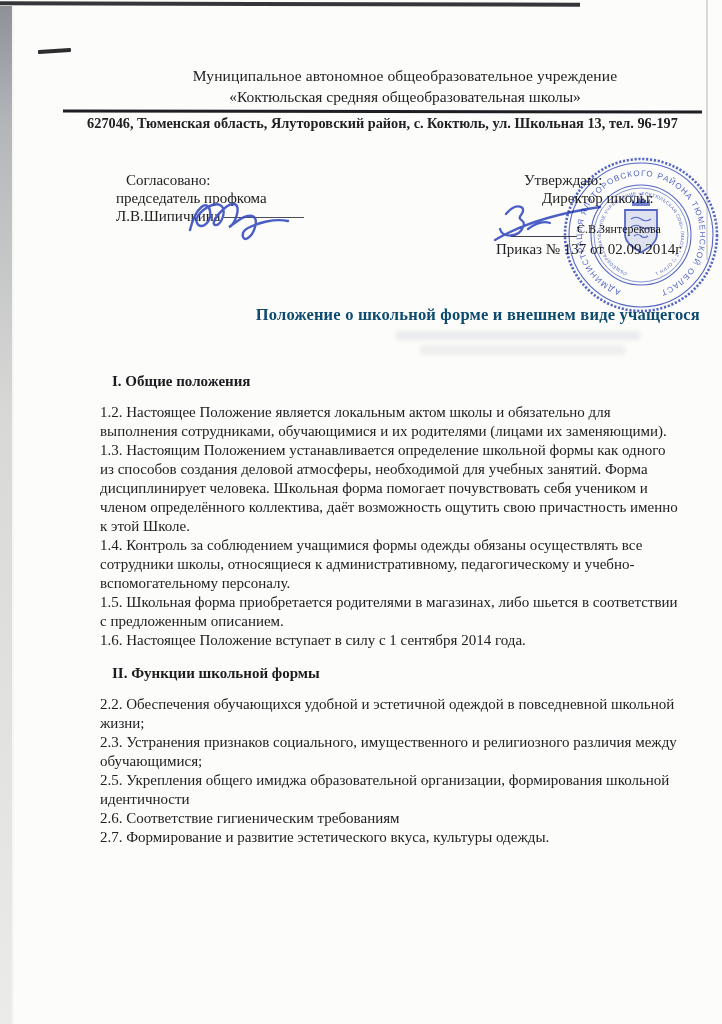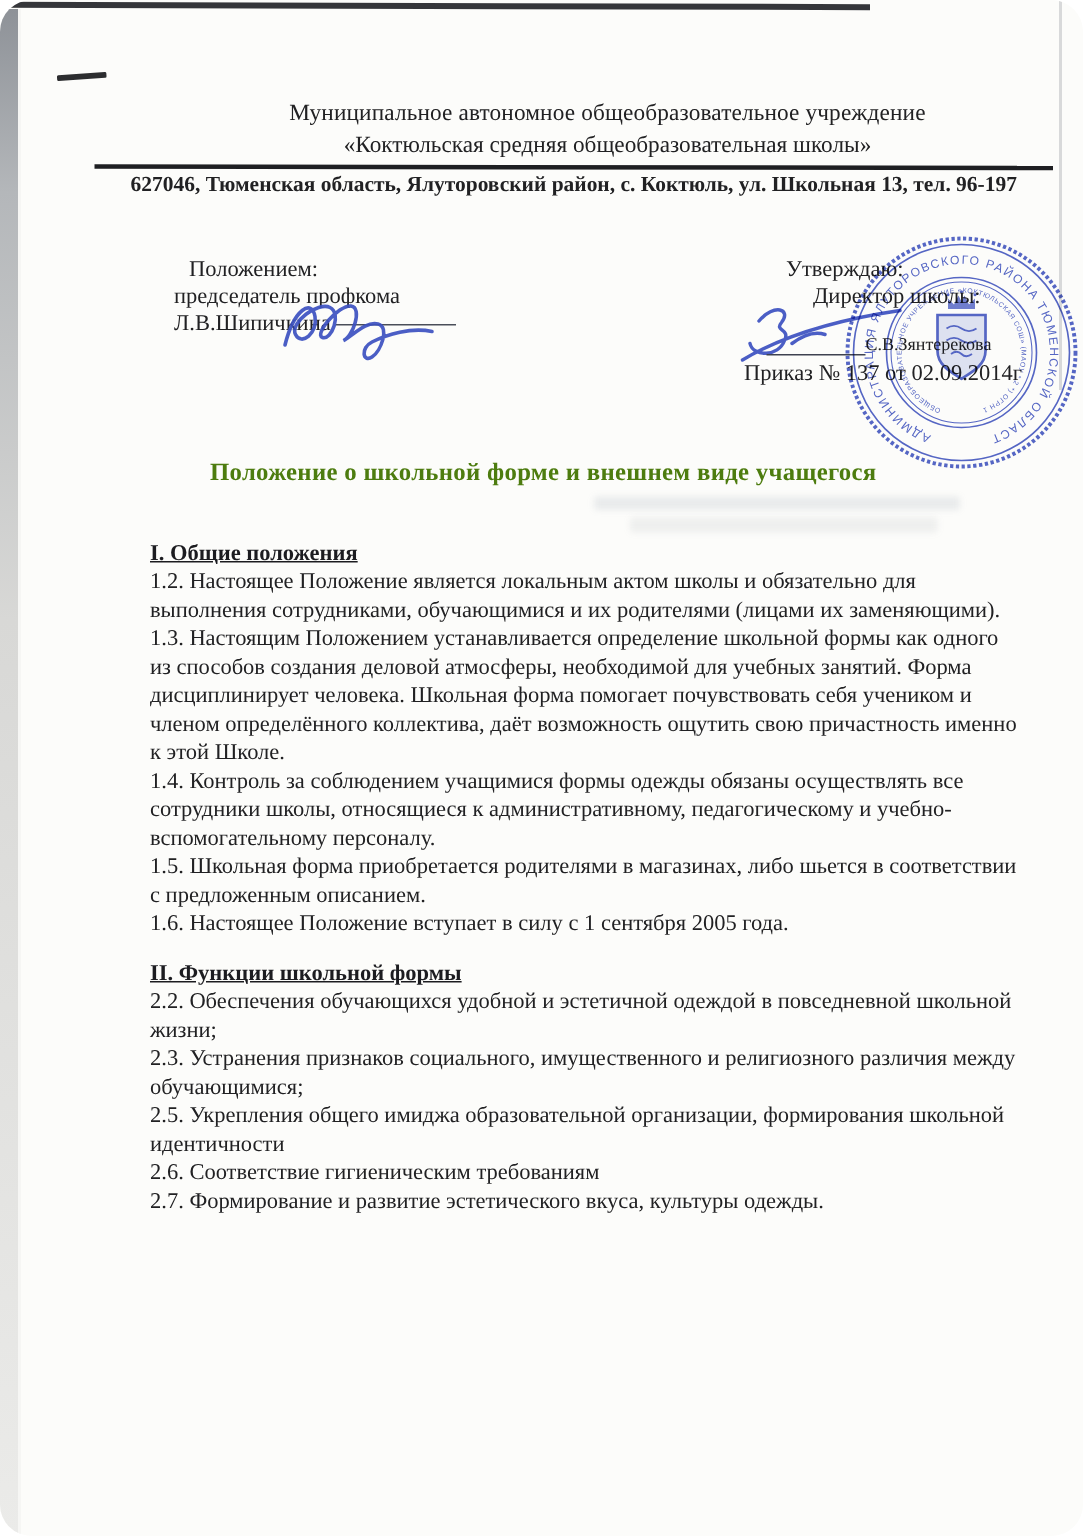--- a/index.html
+++ b/index.html
@@ -1,21 +1,20 @@
 <!DOCTYPE html>
 <html><head>
 <meta charset="utf-8">
 <style>
   html,body{margin:0;padding:0;background:#ffffff;}
   .page{
     position:relative;width:722px;height:1024px;overflow:hidden;
     background:#fcfcfa;
     font-family:"Liberation Serif","DejaVu Serif",serif;
     color:#212123;
-    border-radius:21px;
   }
   
   .edge-top{position:absolute;left:0;top:2px;width:580px;height:4px;background:#35363a;transform:rotate(.15deg);}
   .edge-left{position:absolute;left:0;top:6px;width:12px;height:1018px;
     background:linear-gradient(180deg,#8e9298 0%,#b4b7ba 12%,#d8d8d6 40%,#ebebe9 100%);}
   .paper-left-line{position:absolute;left:12px;top:6px;width:2px;height:1018px;background:#f6f6f4;}
   .edge-right{position:absolute;left:706px;top:0;width:2px;height:260px;background:rgba(150,153,158,.35);}
   .corner-dash{position:absolute;left:38px;top:49px;width:33px;height:4px;background:#2c2d2f;border-radius:1px;transform:rotate(-4deg);}
   .ghost{position:absolute;background:rgba(110,120,145,.13);filter:blur(2px);border-radius:2px;}
   .ghost1{left:396px;top:331px;width:244px;height:9px;}
@@ -33,23 +32,23 @@
   .sig-left{left:182px;top:190px;width:118px;height:56px;}
   .approv-lbl{position:absolute;left:524px;top:172px;font-size:15px;}
   .approv-role{position:absolute;left:542px;top:190px;font-size:15px;}
   .sig-right{left:490px;top:198px;width:120px;height:50px;}
   .approv-underline{position:absolute;left:511px;top:236px;width:66px;height:0;border-bottom:1.6px solid #3e4250;}
   .approv-name{position:absolute;left:577px;top:222px;font-size:12px;}
   .approv-order{position:absolute;left:496px;top:241px;font-size:15px;}
   
   .stamp{position:absolute;left:561px;top:155px;width:160px;height:160px;mix-blend-mode:multiply;opacity:.9;}
   
-  .doc-title{position:absolute;left:140px;top:305px;width:560px;text-align:left;font-weight:bold;font-size:16.5px;letter-spacing:.2px;color:#4d7c0f;}
+  .doc-title{position:absolute;left:140px;top:305px;width:560px;text-align:right;font-weight:bold;font-size:16.5px;letter-spacing:.2px;color:#0c4a6e;}
   .body{position:absolute;left:100px;top:360px;width:618px;font-size:15px;line-height:19px;}
-  .body h3{margin:0;font-size:15px;font-weight:bold;color:#1c1c20;text-decoration:underline;}
+  .body h3{margin:12px;font-size:15px;font-weight:bold;color:#1c1c20;}
   .body h3.sec2{margin-top:14px;}
   .body p{margin:0;white-space:pre-line;}
 </style>
 </head>
 <body>
 
 <div class="page">
 
   <div class="edge-top"></div>
   <div class="edge-left"></div>
@@ -58,21 +57,21 @@
   <div class="corner-dash"></div>
   <div class="ghost ghost1"></div>
   <div class="ghost ghost2"></div>
 
   <div class="org1">Муниципальное автономное общеобразовательное учреждение</div>
   <div class="org2">«Коктюльская средняя общеобразовательная школы»</div>
   <div class="lh-rule"></div>
   <div class="address">627046, Тюменская область, Ялуторовский район, с. Коктюль, ул. Школьная 13, тел. 96-197</div>
 
   <div class="agreed">
-    <div class="lbl">Положением:</div>
+    <div class="lbl">Согласовано:</div>
     <div>председатель профкома</div>
     <div><span>Л.В.Шипичкина</span>
       <span class="sig-line"></span></div>
   </div>
   <svg class="sig-svg sig-left" viewBox="0 0 118 56">
     <path d="M 8,40 C 14,16 26,9 28,21 C 30,32 19,41 15,33 C 11,25 30,11 38,15
              C 46,19 39,37 33,35 C 27,33 44,13 52,14 C 60,15 53,35 47,37
              C 54,33 62,24 70,26 C 78,28 72,44 66,48 C 60,52 58,42 66,38
              C 76,33 92,28 106,31" fill="none" stroke="#3c50c0" stroke-width="2.4" stroke-linecap="round" opacity=".92"></path>
   </svg>
@@ -123,21 +122,21 @@
     <p>1.3. Настоящим Положением устанавливается определение школьной формы как одного
 из способов создания деловой атмосферы, необходимой для учебных занятий. Форма
 дисциплинирует человека. Школьная форма помогает почувствовать себя учеником и
 членом определённого коллектива, даёт возможность ощутить свою причастность именно
 к этой Школе.</p>
     <p>1.4. Контроль за соблюдением учащимися формы одежды обязаны осуществлять все
 сотрудники школы, относящиеся к административному, педагогическому и учебно-
 вспомогательному персоналу.</p>
     <p>1.5. Школьная форма приобретается родителями в магазинах, либо шьется в соответствии
 с предложенным описанием.</p>
-    <p>1.6. Настоящее Положение вступает в силу с 1 сентября 2005 года.</p>
+    <p>1.6. Настоящее Положение вступает в силу с 1 сентября 2014 года.</p>
     <h3 class="sec2">II. Функции школьной формы</h3>
     <p>2.2. Обеспечения обучающихся удобной и эстетичной одеждой в повседневной школьной
 жизни;</p>
     <p>2.3. Устранения признаков социального, имущественного и религиозного различия между
 обучающимися;</p>
     <p>2.5. Укрепления общего имиджа образовательной организации, формирования школьной
 идентичности</p>
     <p>2.6. Соответствие гигиеническим требованиям</p>
     <p>2.7. Формирование и развитие эстетического вкуса, культуры одежды.</p>
   </div>

